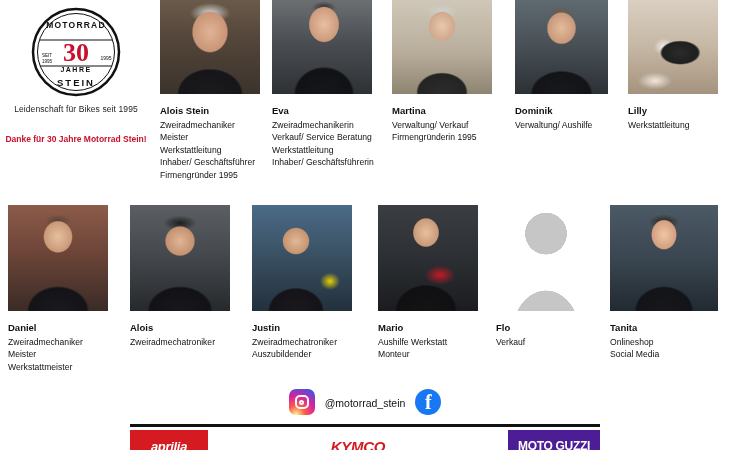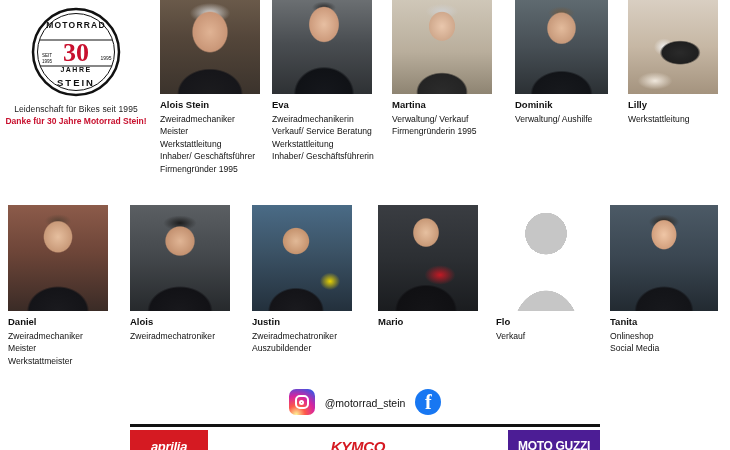--- a/index.html
+++ b/index.html
@@ -41,38 +41,38 @@
     color: #222;
     margin-top: 6px;
     text-align: center;
     letter-spacing: .1px;
   }
   .logo-tag2 {
     font-size: 8.5px;
     color: #c8102e;
     font-weight: bold;
     text-align: center;
-    margin-top: 2px;
+    margin-top: 20px;
   }
 
   
   .person {
     position: absolute;
     box-sizing: border-box;
   }
   .photo {
     width: 100%;
     background: #cfcfcf;
     overflow: hidden;
     position: relative;
   }
   .person .name {
     font-size: 9.5px;
     font-weight: bold;
-    margin-top: 5px;
+    margin-top: 11px;
     line-height: 1.25;
   }
   .person .role {
     font-size: 8.6px;
     line-height: 1.45;
     margin-top: 2px;
   }
   .person .role div { white-space: nowrap; }
 
   
@@ -321,20 +321,24 @@
 <div class="person" style="left:378px; top:205px; width:100px;">
   <div class="photo" style="height:106px;">
     <div class="ph" style="background:
       linear-gradient(180deg,#3a3d42 0%,#2c2f33 50%,#1a1c1f 100%);"></div>
     <div class="ph" style="background:
       radial-gradient(ellipse 18px 20px at 48% 26%, #e6c0a0 0%, #c99a78 68%, rgba(0,0,0,0) 74%),
       radial-gradient(ellipse 40px 34px at 48% 100%, #141417 0%, #101013 72%, rgba(0,0,0,0) 78%),
       radial-gradient(ellipse 22px 14px at 62% 66%, #c31924 0%, rgba(0,0,0,0) 70%);"></div>
   </div>
   <div class="name">Mario</div>
+  <div class="role">
+    <div>Aushilfe Werkstatt</div>
+    <div>Monteur</div>
+  </div>
 </div>
 
 <div class="person" style="left:496px; top:205px; width:100px;">
   <div class="photo" style="height:106px; background:#ffffff;">
     <div class="ph" style="background:
       radial-gradient(circle 21px at 50% 27%, #c6c6c6 0%, #c6c6c6 99%, rgba(0,0,0,0) 100%),
       radial-gradient(ellipse 34px 44px at 50% 122%, #c6c6c6 0%, #c6c6c6 99%, rgba(0,0,0,0) 100%);"></div>
   </div>
   <div class="name">Flo</div>
   <div class="role">

